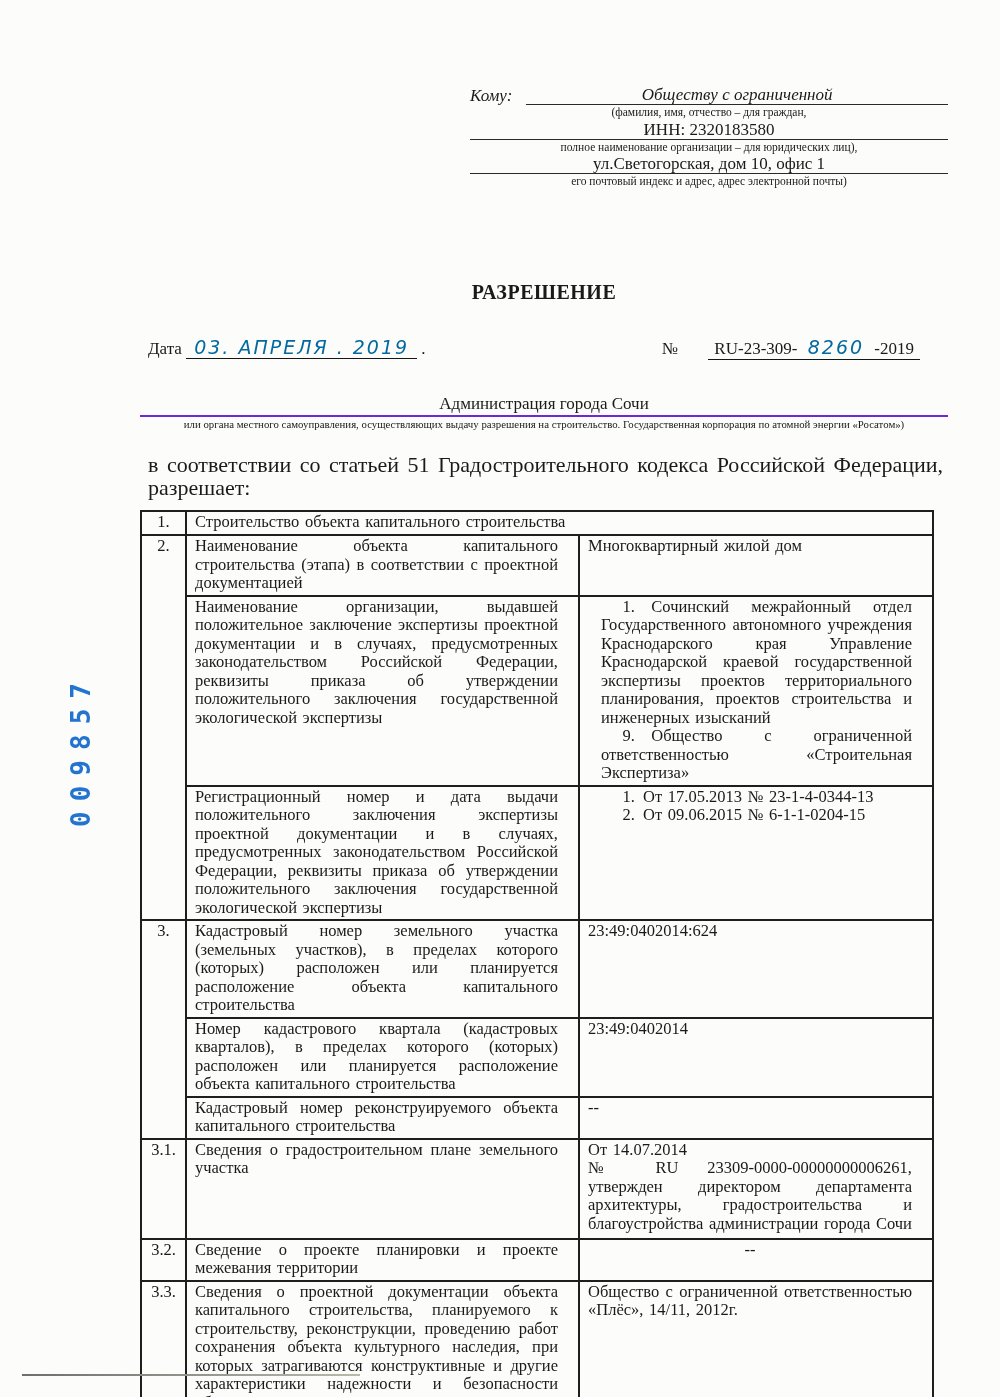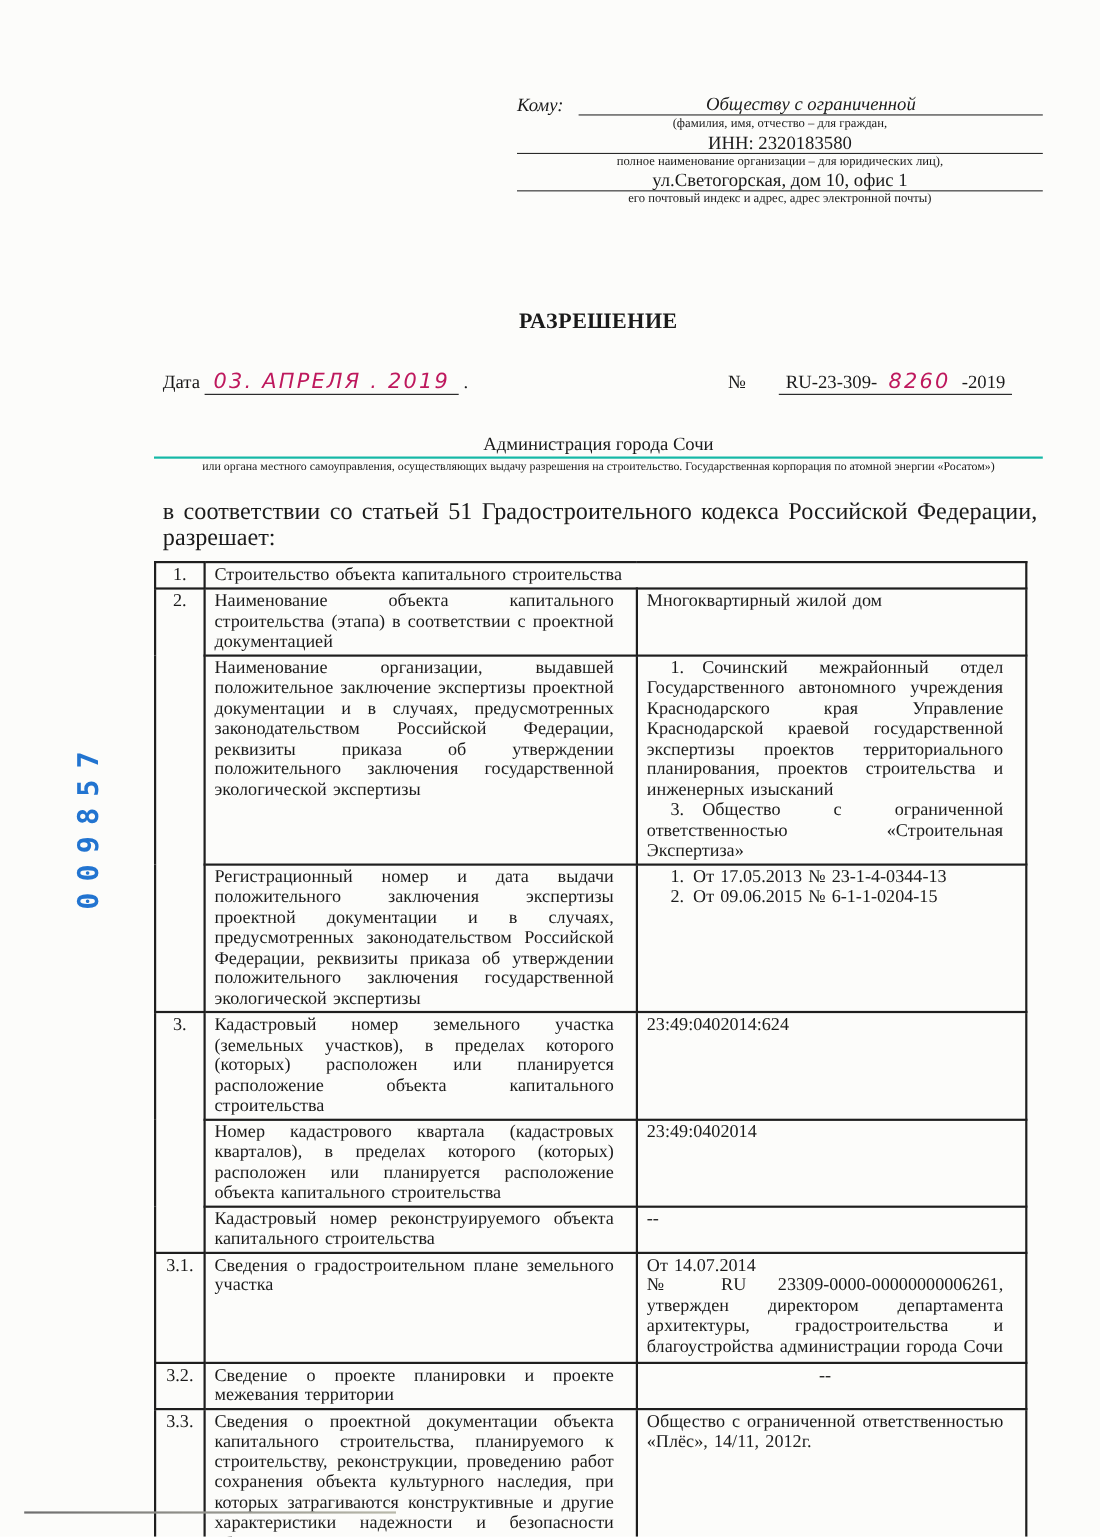--- a/index.html
+++ b/index.html
@@ -27,44 +27,44 @@
   .addr-row1 .addr-value{flex:1;}
   .addr-value{text-align:center;}
   .u{border-bottom:1.6px solid #2a2a2a;}
   .addr-caption{font-size:11.5px;line-height:13.5px;text-align:center;padding-top:1px;}
   
   .title-block{position:absolute;left:140px;top:281px;width:808px;text-align:center;font-weight:bold;}
   .title1{font-size:20px;letter-spacing:.5px;}
   .title2{font-size:17.5px;margin-top:2px;}
   
   .date-row{position:absolute;left:148px;top:336px;width:772px;display:flex;justify-content:space-between;align-items:baseline;font-size:17px;}
-  .hand{font-family:"DejaVu Sans",sans-serif;font-style:italic;color:#be185d;}
+  .hand{font-family:"DejaVu Sans",sans-serif;font-style:italic;color:#0369a1;}
   .u2{border-bottom:1.6px solid #151515;}
   .date-fill{display:inline-block;min-width:198px;text-align:center;padding:0 8px;font-size:19px;letter-spacing:2px;}
   .num-label{margin-right:26px;}
   .num-grp{display:inline-block;padding:0 6px;text-align:center;}
   .num-grp .hand{font-size:19px;letter-spacing:2px;padding:0 6px;}
   
   .authority{position:absolute;left:140px;top:394px;width:808px;text-align:center;}
-  .auth-name{font-size:17px;border-bottom:2px solid #14b8a6;padding-bottom:1px;}
+  .auth-name{font-size:17px;border-bottom:2px solid #6d28d9;padding-bottom:1px;}
   .auth-caption{font-size:10.8px;line-height:12.5px;margin-top:1px;}
   
   .intro{position:absolute;left:148px;top:453px;width:795px;font-size:22px;line-height:23px;}
   .intro-l1{text-align:justify;text-align-last:justify;}
   
   .doc-table{
     position:absolute;left:140px;top:510px;width:792px;
     border-collapse:collapse;table-layout:fixed;
     font-size:16.5px;line-height:18.5px;word-spacing:1.5px;
   }
   .doc-table td{border:2px solid #1e1e1e;vertical-align:top;padding:1px 20px 2px 8px;}
   .doc-table td.num{text-align:center;padding:1px 2px;}
   .lbl{text-align:justify;}
   .just{text-align:justify;}
-  .item{text-indent:1.3em;}
+  .item{text-indent:1.3em;margin-left:13px;}
   .center{text-align:center;}
   tr.h24{height:24px} tr.h56{height:56px} tr.h184{height:184px} tr.h116{height:116px}
   tr.h87{height:87px} tr.h68{height:68px} tr.h40{height:40px} tr.h100{height:100px}
   tr.h38{height:38px} tr.h115{height:115px}
   
   .bottom-line{position:absolute;left:22px;top:1374px;width:338px;height:2px;
     background:linear-gradient(to right,#6e6e6e,#b9b9ab);}
 </style>
 </head>
 <body>
@@ -128,21 +128,21 @@
       </tr>
       <tr class="h56">
         <td class="num" rowspan="3">2.</td>
         <td class="lbl">Наименование объекта капитального строительства (этапа) в соответствии с проектной документацией</td>
         <td>Многоквартирный жилой дом</td>
       </tr>
       <tr class="h184">
         <td class="lbl">Наименование организации, выдавшей положительное заключение экспертизы проектной документации и в случаях, предусмотренных законодательством Российской Федерации, реквизиты приказа об утверждении положительного заключения государственной экологической экспертизы</td>
         <td>
           <div class="item just">1. Сочинский межрайонный отдел Государственного автономного учреждения Краснодарского края Управление Краснодарской краевой государственной экспертизы проектов территориального планирования, проектов строительства и инженерных изысканий</div>
-          <div class="item just">3. Общество с ограниченной ответственностью «Строительная Экспертиза»</div>
+          <div class="item just">9. Общество с ограниченной ответственностью «Строительная Экспертиза»</div>
         </td>
       </tr>
       <tr class="h116">
         <td class="lbl">Регистрационный номер и дата выдачи положительного заключения экспертизы проектной документации и в случаях, предусмотренных законодательством Российской Федерации, реквизиты приказа об утверждении положительного заключения государственной экологической экспертизы</td>
         <td>
           <div class="item">1. От 17.05.2013 № 23-1-4-0344-13</div>
           <div class="item">2. От 09.06.2015 № 6-1-1-0204-15</div>
         </td>
       </tr>
       <tr class="h87">

